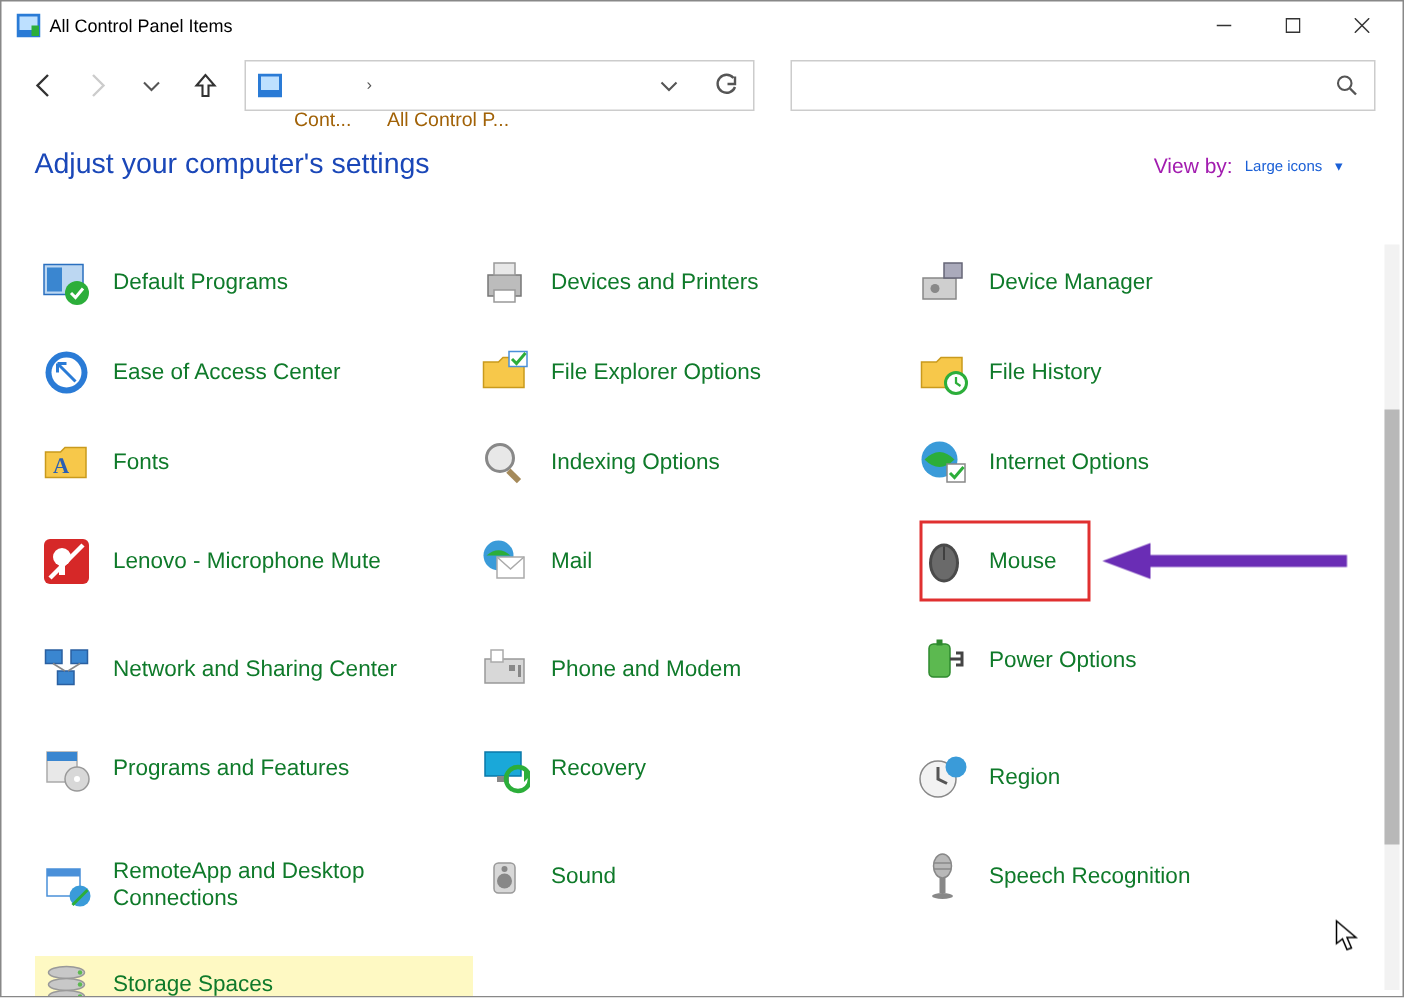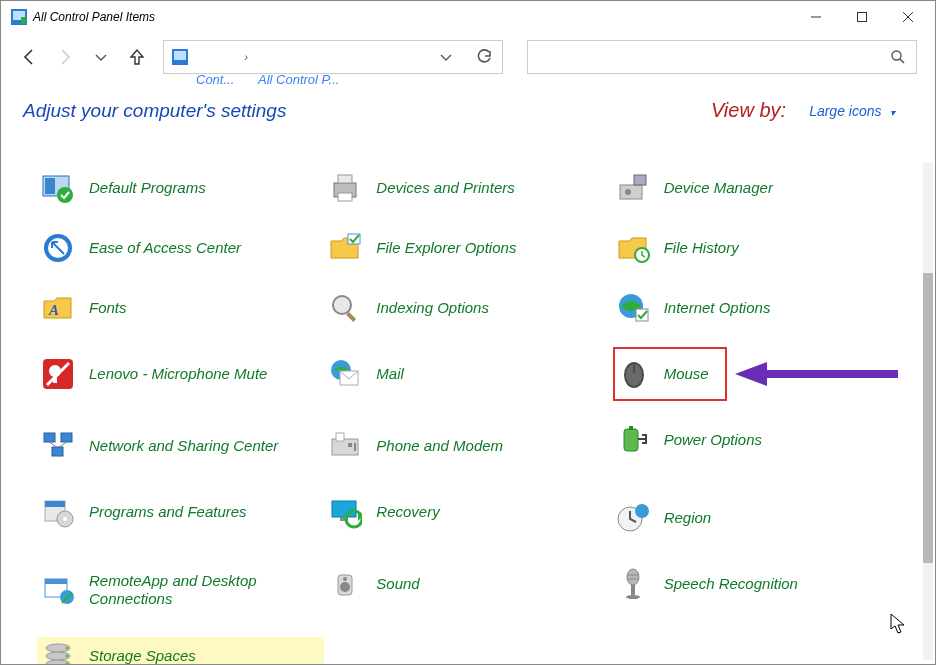--- a/index.html
+++ b/index.html
@@ -1,45 +1,45 @@
 <!DOCTYPE html>
 <html><head>
 <meta charset="utf-8">
 <style>
   * { box-sizing: border-box; }
   html, body { margin:0; padding:0; font-family: "Segoe UI", Arial, sans-serif; background:#fff; }
-  .window { width:936px; height:665px; border:1px solid #888; position:relative; overflow:hidden;font-style:italic; }
+  .window { width:936px; height:665px; border:1px solid #888; position:relative; overflow:hidden; }
   
   .titlebar { height:32px; display:flex; align-items:center; padding:0 4px; }
   .titlebar .app-icon { width:16px; height:16px; margin:0 6px; }
   .titlebar .title { font-size:12px; color:#000; flex:0 0 auto; }
   .titlebar .spacer { flex:1; }
   .win-btn { width:46px; height:32px; display:flex; align-items:center; justify-content:center; color:#333; }
   .win-btn svg { width:10px; height:10px; }
   
   .navbar { display:flex; align-items:center; height:48px; padding:0 18px; gap:16px; }
   .nav-icon { width:20px; height:20px; display:flex; align-items:center; justify-content:center; color:#555; }
   .nav-icon.disabled { color:#bbb; }
   .addrbox { flex:0 0 340px; height:34px; border:1px solid #ccc; display:flex; align-items:center; padding:0 8px; gap:8px; font-size:13px; }
   .addrbox .loc-icon { width:16px; height:16px; }
   .addrbox .chev { color:#555; font-size:11px; margin:0 2px; }
-  .addrbox .crumb { color:#3b82f6; white-space:nowrap;margin-top:44px; }
+  .addrbox .crumb { color:#a16207; white-space:nowrap;margin-top:44px; }
   .addrbox .drop { margin-left:auto; }
   .refresh { margin-left:10px; }
   .searchbox { flex:1; height:34px; border:1px solid #ccc; display:flex; align-items:center; justify-content:flex-end; padding:0 10px; margin-left:8px; }
   .searchbox .mag { width:16px; height:16px; color:#555; }
   
   .header-row { display:flex; align-items:center; padding:18px 40px 8px 22px; }
   .adjust-title { font-size:19px; color:#1a47b8; }
   .header-row .spacer { flex:1; }
-  .viewby-label { font-size:20px; color:#b91c1c; margin-right:23px; }
-  .viewby-value { font-size:14px; color:#1a5fd6; }
+  .viewby-label { font-size:14px; color:#a21caf; margin-right:8px; }
+  .viewby-value { font-size:10px; color:#1a5fd6; }
   .viewby-drop { color:#1a5fd6; font-size:10px; margin-left:4px; }
   
-  .content { position:absolute; top:162px; left:0; right:14px; bottom:0; overflow-y:auto; padding:6px 22px 10px 22px;margin-left:14px; }
+  .content { position:absolute; top:162px; left:0; right:14px; bottom:0; overflow-y:auto; padding:6px 22px 10px 22px; }
   .grid { display:grid; grid-template-columns: repeat(3, 1fr); column-gap:0; row-gap:22px; }
   .item { display:flex; align-items:center; gap:14px; height:38px; padding:2px 4px; position:relative; }
   .item.tall { height:50px; }
   .item .icon { width:34px; height:34px; flex:0 0 34px; display:flex; align-items:center; justify-content:center; }
   .item .label { font-size:15px; color:#0f7a2a; line-height:1.2; }
   .item.hover { background:#fef9c3; }
   .callout-box { position:absolute; border:2px solid #e03030; pointer-events:none; }
   .callout-arrow { position:absolute; pointer-events:none; }
   
   .scroll-track { position:absolute; right:2px; top:162px; bottom:4px; width:10px; background:#f2f2f2; }

